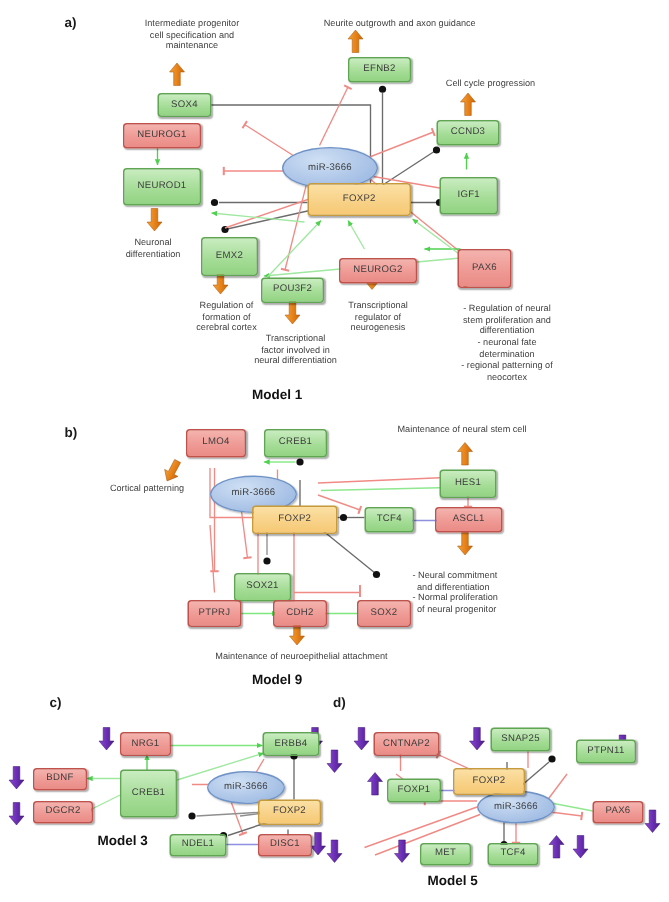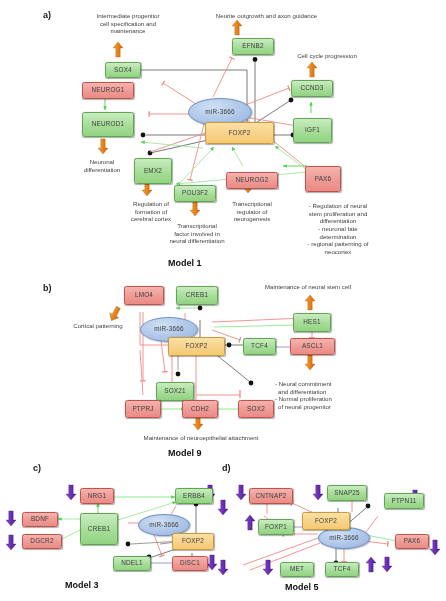--- a/index.html
+++ b/index.html
@@ -218,21 +218,21 @@
     <use href="#dnP" x="218" y="560"></use>
   </svg>
 
   <div class="panel-letter" style="left:43px;top:10px">a)</div>
   <div class="panel-letter" style="left:43px;top:283px">b)</div>
   <div class="panel-letter" style="left:33px;top:463px">c)</div>
   <div class="panel-letter" style="left:222px;top:463px">d)</div>
 
   <div class="model-label" style="left:168px;top:258px;width:70px">Model 1</div>
   <div class="model-label" style="left:168px;top:448px;width:70px">Model 9</div>
-  <div class="model-label" style="left:65px;top:580px;width:70px">Model 3</div>
+  <div class="model-label" style="left:65px;top:555px;width:70px">Model 3</div>
   <div class="model-label" style="left:285px;top:582px;width:70px">Model 5</div>
 
   <div class="node green" style="left:105px;top:62px;width:36px;height:16px">SOX4</div>
   <div class="node green" style="left:232px;top:38px;width:42px;height:17px">EFNB2</div>
   <div class="node green" style="left:291px;top:80px;width:42px;height:17px">CCND3</div>
   <div class="node green" style="left:293px;top:118px;width:39px;height:25px">IGF1</div>
   <div class="node red" style="left:82px;top:82px;width:52px;height:17px">NEUROG1</div>
   <div class="node green" style="left:82px;top:112px;width:52px;height:25px">NEUROD1</div>
   <div class="node green" style="left:134px;top:158px;width:38px;height:26px">EMX2</div>
   <div class="node green" style="left:174px;top:185px;width:42px;height:17px">POU3F2</div>

